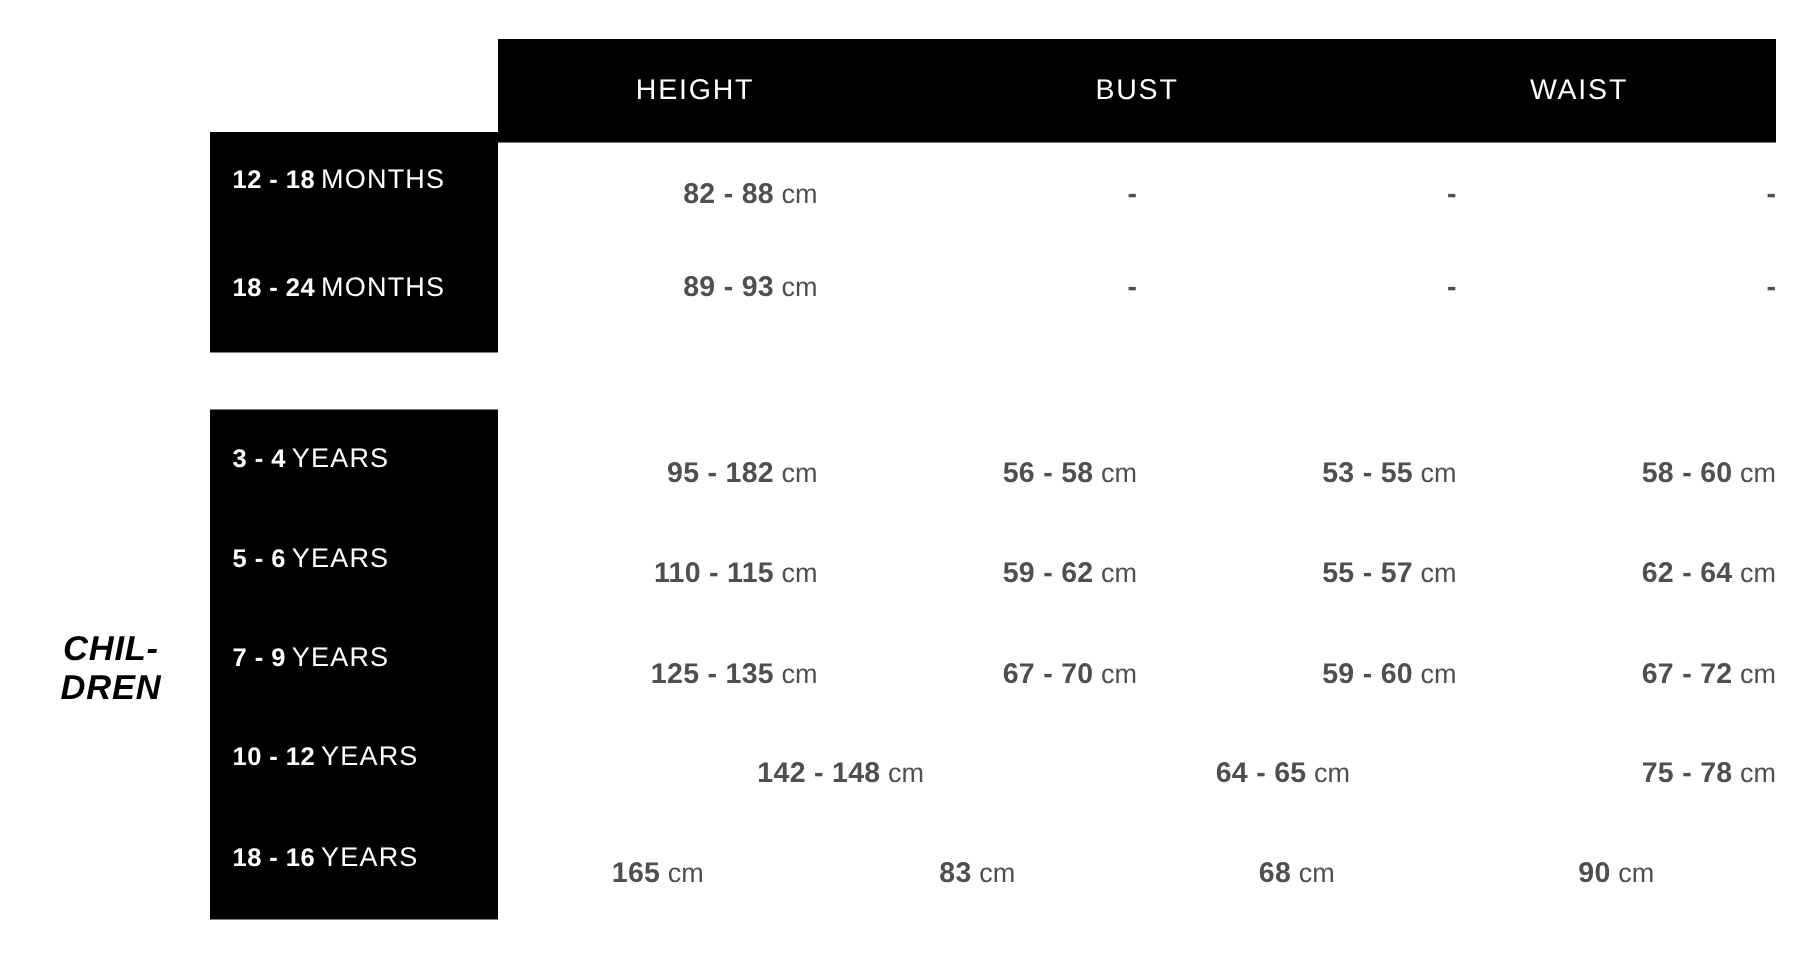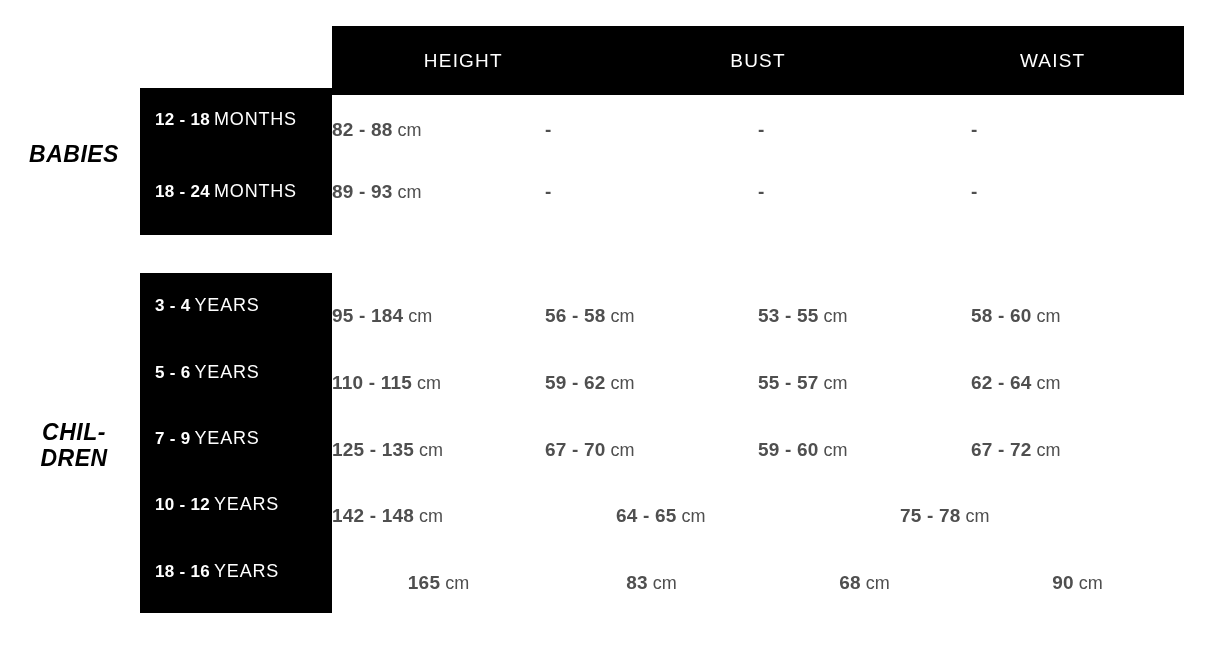--- a/index.html
+++ b/index.html
@@ -109,21 +109,21 @@
   .meas-row {
     position: absolute;
     left: 332px;
     width: 852px;
     display: flex;
     align-items: center;
     height: 26px;
   }
   .meas-cell {
     flex: 1 1 0;
-    text-align: left;
+    text-align: right;
     color: #4f4f4f;
     font-size: 19px;
     white-space: nowrap;
   }
   .meas-cell .v {
     font-weight: bold;
     letter-spacing: 0.2px;
   }
   .meas-cell .u {
     font-weight: 400;
@@ -144,21 +144,20 @@
 <body>
 
 <div class="sheet">
 
   <div class="header-bar">
     <div class="header-cell">HEIGHT</div>
     <div class="header-cell">BUST</div>
     <div class="header-cell">WAIST</div>
   </div>
 
-  <div class="group-label" id="group-babies">BABIES</div>
 
   <div class="group-label" id="group-children">
     <div>CHIL-</div>
     <div>DREN</div>
   </div>
 
   <div class="size-col" id="babies-sizecol"></div>
   <div class="size-col" id="children-sizecol"></div>
 
   <div class="size-label" style="top:109px">
@@ -192,21 +191,21 @@
   </div>
 
   <div class="meas-row" style="top:179px">
     <div class="meas-cell"><span class="v">89 - 93</span><span class="u">cm</span></div>
     <div class="meas-cell dash">-</div>
     <div class="meas-cell dash">-</div>
     <div class="meas-cell dash">-</div>
   </div>
 
   <div class="meas-row" style="top:303px">
-    <div class="meas-cell"><span class="v">95 - 184</span><span class="u">cm</span></div>
+    <div class="meas-cell"><span class="v">95 - 182</span><span class="u">cm</span></div>
     <div class="meas-cell"><span class="v">56 - 58</span><span class="u">cm</span></div>
     <div class="meas-cell"><span class="v">53 - 55</span><span class="u">cm</span></div>
     <div class="meas-cell"><span class="v">58 - 60</span><span class="u">cm</span></div>
   </div>
 
   <div class="meas-row" style="top:370px">
     <div class="meas-cell"><span class="v">110 - 115</span><span class="u">cm</span></div>
     <div class="meas-cell"><span class="v">59 - 62</span><span class="u">cm</span></div>
     <div class="meas-cell"><span class="v">55 - 57</span><span class="u">cm</span></div>
     <div class="meas-cell"><span class="v">62 - 64</span><span class="u">cm</span></div>

